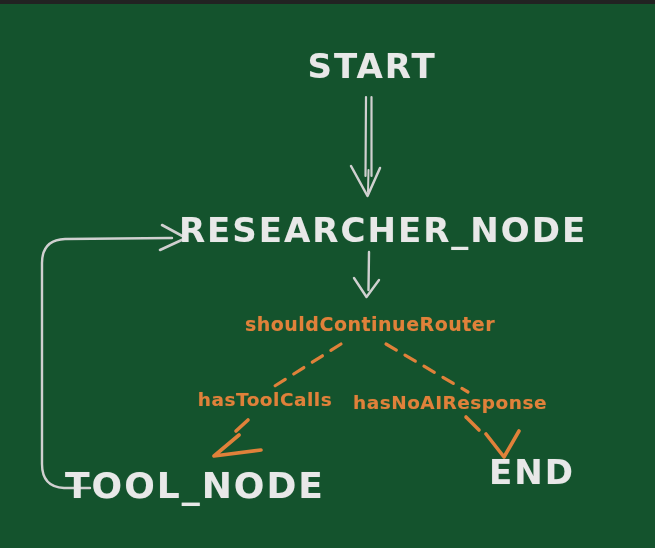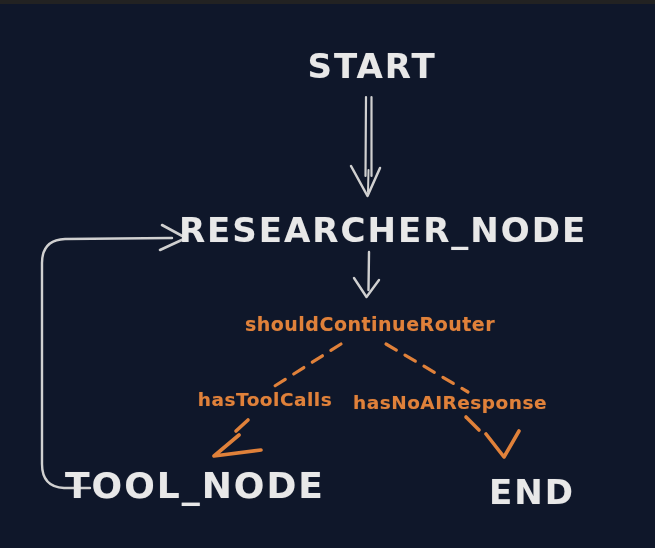--- a/index.html
+++ b/index.html
@@ -39,21 +39,21 @@
     color:var(--router-orange,#e0813a);
     letter-spacing:.5px;
     text-shadow:0 0 1px rgba(224,129,58,.35);
   }
   .white-stroke{stroke:var(--arrow-gray,#d0d0d0);fill:none;stroke-linecap:round;stroke-linejoin:round;}
   .orange-stroke{stroke:var(--router-orange,#e0813a);fill:none;stroke-linecap:round;stroke-linejoin:round;}
 </style>
 </head>
 <body>
 
-<div class="stage" style="background: #0f172a;">
+<div class="stage" style="background: #14532d;">
 
   <div class="top-edge"></div>
 
   <svg class="diagram-svg" width="655" height="548" viewBox="0 0 655 548">
 
     <g>
       <path class="white-stroke" stroke-width="2.2" d="M366 97 L365.5 176"></path>
       <path class="white-stroke" stroke-width="2.2" d="M371.5 97 L371.5 176"></path>
       <path class="white-stroke" stroke-width="2.5" d="M351 166 L367.5 196 L380 168"></path>
       <path class="white-stroke" stroke-width="2" d="M368.5 170 L368 192"></path>
@@ -89,14 +89,14 @@
   <div class="label node-big" style="left:383px;top:210px;">RESEARCHER_NODE</div>
 
   <div class="label router-label" style="left:370px;top:313px;">shouldContinueRouter</div>
 
   <div class="label edge-label" style="left:265px;top:389px;">hasToolCalls</div>
 
   <div class="label edge-label" style="left:450px;top:392px;">hasNoAIResponse</div>
 
   <div class="label node-tool" style="left:195px;top:465px;">TOOL_NODE</div>
 
-  <div class="label node-big" style="left:532px;top:472px;text-align:right;">END</div>
+  <div class="label node-big" style="left:532px;top:452px;text-align:right;">END</div>
 </div>
 
 </body></html>

